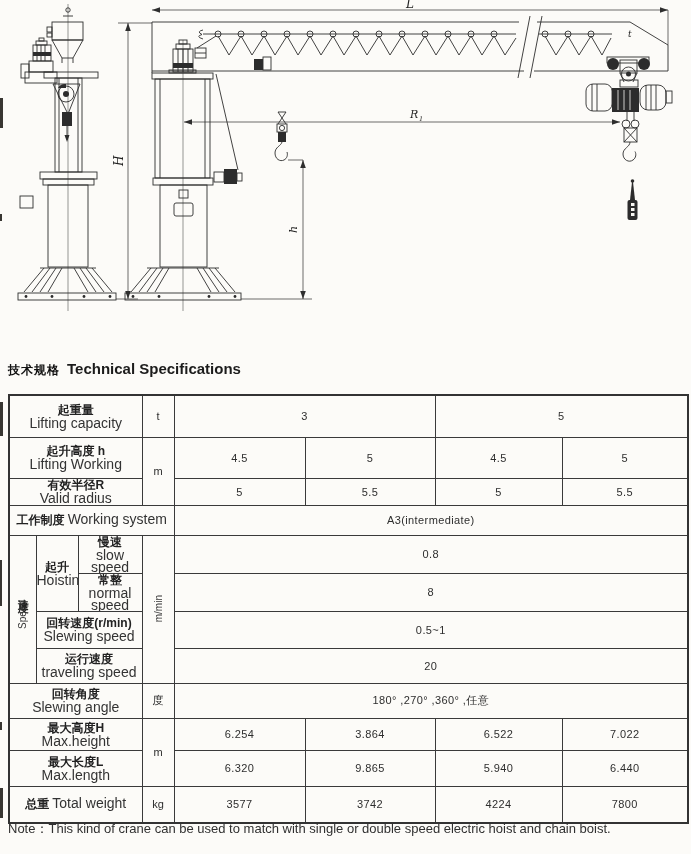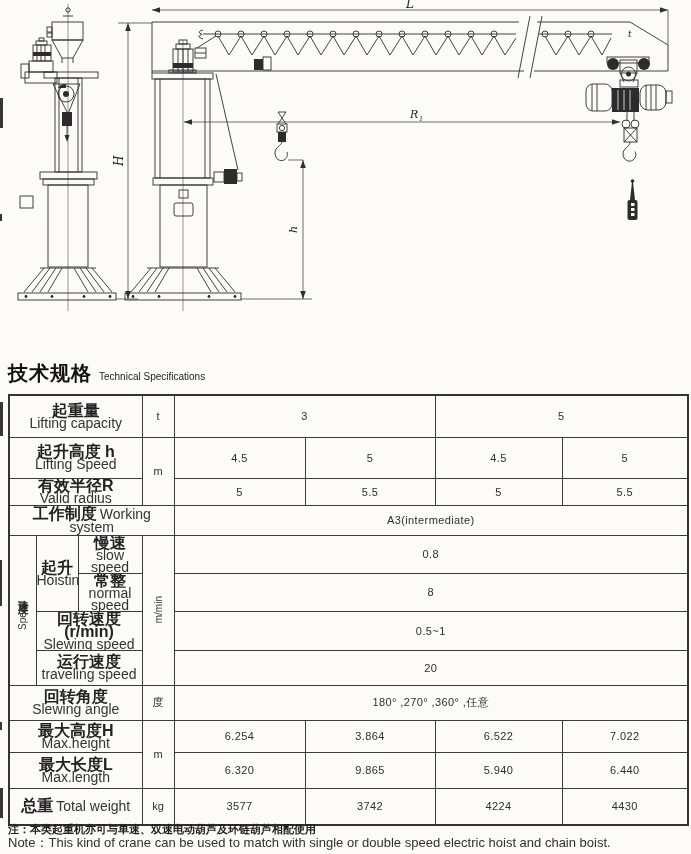--- a/index.html
+++ b/index.html
@@ -1,27 +1,27 @@
 <!DOCTYPE html>
 <html><head>
 <meta charset="utf-8">
 <style>
   html,body{margin:0;padding:0;background:#d8d8d4;}
   #page{position:relative;width:691px;height:854px;background:#fcfbf8;overflow:hidden;
         font-family:"Liberation Sans","DejaVu Sans",sans-serif;color:#2b2b2b;}
   #drawing{position:absolute;left:0;top:0;width:691px;height:352px;}
   .artifact{position:absolute;left:0;background:#15130f;opacity:.85;}
   #title{position:absolute;left:8px;top:360px;white-space:nowrap;}
-  #title .zh{font-size:20px;font-weight:700;letter-spacing:1px;color:#111;margin-top:20px;}
-  #title .en{font-size:10px;font-weight:400;color:#1c1c1c;margin-left:7px;margin-top:16px;}
+  #title .zh{font-size:12px;font-weight:700;letter-spacing:1px;color:#111;margin-top:20px;}
+  #title .en{font-size:15px;font-weight:700;color:#1c1c1c;margin-left:7px;margin-top:16px;}
   table.spec{position:absolute;left:8px;top:394px;width:679px;border-collapse:collapse;table-layout:fixed;}
   table.spec td{border:1px solid #3a3a3a;padding:0;text-align:center;vertical-align:middle;
                 font-size:11px;color:#2e2e2e;overflow:hidden;}
   table.spec{border:2px solid #333;}
-  .lzh{display:block;font-size:16px;font-weight:600;color:#222;line-height:13px;}
+  .lzh{display:block;font-size:12px;font-weight:600;color:#222;line-height:13px;}
   .len{display:block;font-size:14px;font-weight:400;color:#333;line-height:12px;}
   .inline-lbl .lzh,.inline-lbl .len{display:inline;text-align:center;}
   .val{font-size:11px;letter-spacing:.4px;}
   .unit{font-size:10.5px;}
   .vcell{vertical-align:middle;}
   .vstack{display:flex;flex-direction:column;align-items:center;justify-content:center;gap:4px;height:100%;}
   .vzh{writing-mode:vertical-rl;letter-spacing:3px;font-size:11px;font-weight:600;color:#222;}
   .ven{writing-mode:vertical-rl;transform:rotate(180deg);font-size:10px;color:#333;}
   #notes{position:absolute;left:8px;top:822px;width:678px;}
   #notes .nzh{font-size:11px;font-weight:700;color:#1d1d1d;line-height:14px;}
@@ -299,21 +299,21 @@
           <span class="lzh">起重量</span>
           <span class="len">Lifting  capacity</span>
         </td>
         <td class="unit">t</td>
         <td colspan="2" class="val">3</td>
         <td colspan="2" class="val">5</td>
       </tr>
       <tr style="height:41px">
         <td colspan="3">
           <span class="lzh">起升高度 h</span>
-          <span class="len">Lifting  Speed</span>
+          <span class="len">Lifting  Working</span>
         </td>
         <td rowspan="2" class="unit">m</td>
         <td class="val">4.5</td>
         <td class="val">5</td>
         <td class="val">4.5</td>
         <td class="val">5</td>
       </tr>
       <tr style="height:27px">
         <td colspan="3">
           <span class="lzh">有效半径R</span>
@@ -405,23 +405,22 @@
       </tr>
       <tr style="height:37px">
         <td colspan="3" class="inline-lbl">
           <span class="lzh">总重</span>
           <span class="len">Total weight</span>
         </td>
         <td class="unit">kg</td>
         <td class="val">3577</td>
         <td class="val">3742</td>
         <td class="val">4224</td>
-        <td class="val">4430</td>
+        <td class="val">7800</td>
       </tr>
     </tbody>
   </table>
 
   <div id="notes">
-    <div class="nzh">注：本类起重机亦可与单速、双速电动葫芦及环链葫芦相配使用</div>
     <div class="nen">Note：This kind of crane can be used to match with single or double speed electric hoist and chain boist.</div>
   </div>
 
 </div>
 
 </body></html>

